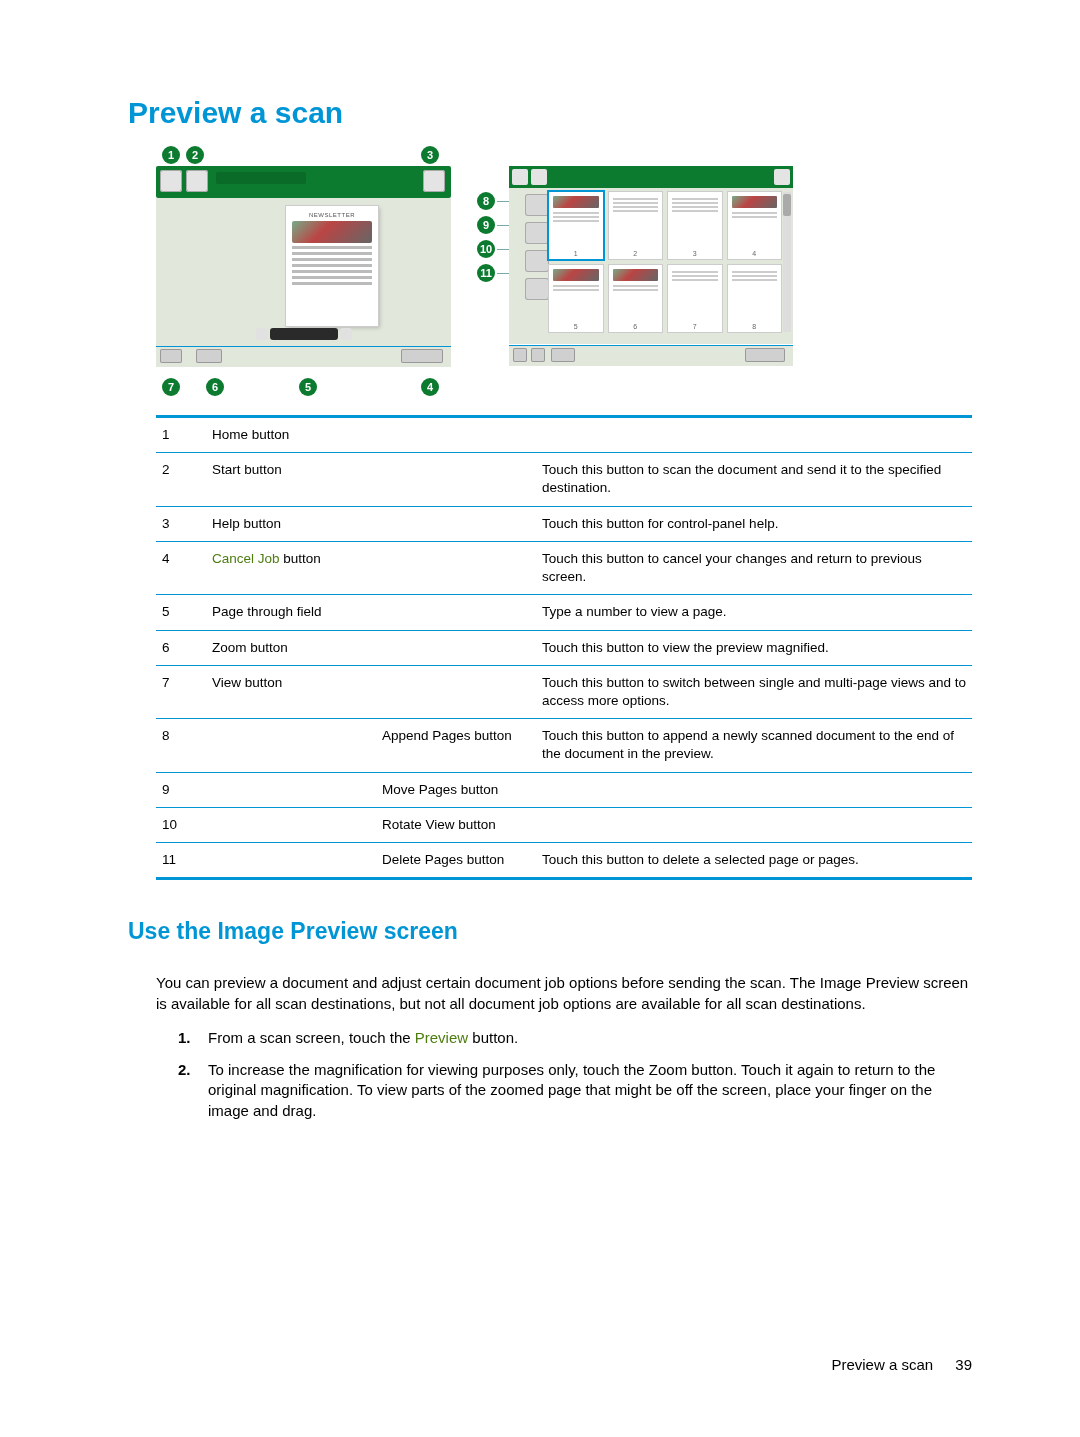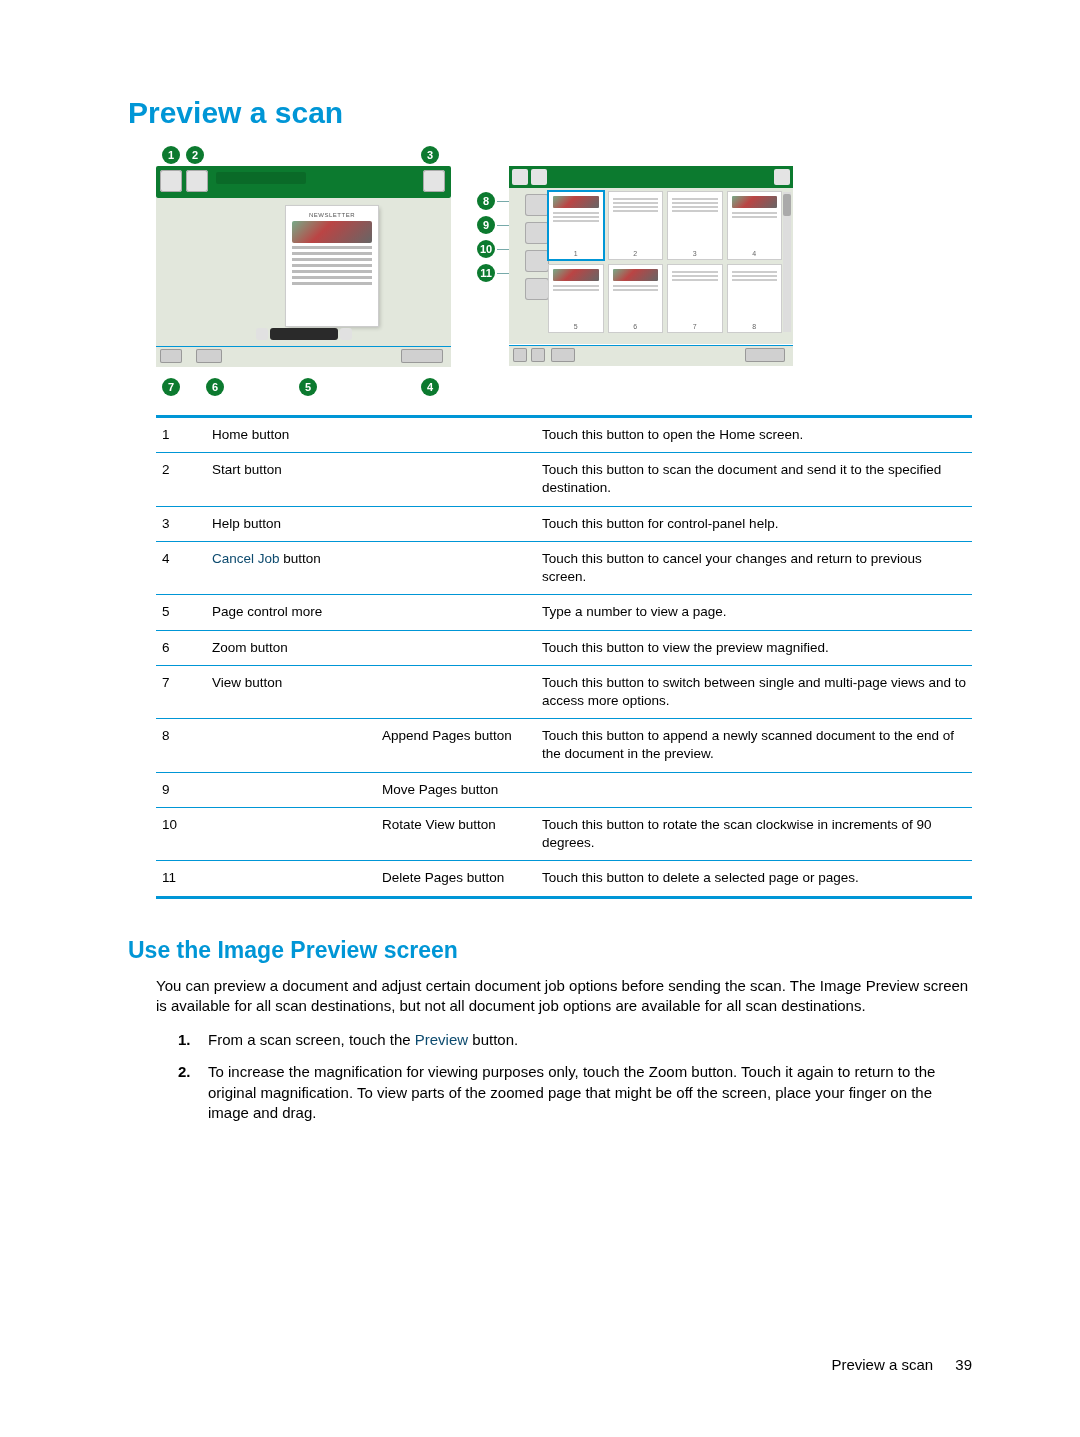--- a/index.html
+++ b/index.html
@@ -190,28 +190,28 @@
     font-size: 13.5px;
   }
   .tbl .row {
     display: grid;
     grid-template-columns: 50px 170px 160px 1fr;
     border-bottom: 1px solid #0096d6;
     padding: 8px 6px;
     line-height: 1.35;
   }
   .tbl .row:last-child { border-bottom: none; }
-  .uilabel { color: #0c4a6e; }
+  .uilabel { color: #4d7c0f; }
 
   
   h2.use-title {
     color: #0096d6;
     font-weight: bold;
     font-size: 23px;
-    margin: 38px 0 12px 0;
+    margin: 38px 0 28px 0;
   }
   .para {
     margin: 0 0 14px 28px;
     line-height: 1.35;
   }
   ol.steps {
     margin: 8px 0 0 50px;
     padding: 0;
     list-style: none;
     counter-reset: step;
@@ -371,21 +371,20 @@
         </div>
       </div>
     </div>
   </div>
 
   <div class="tbl" id="tbl">
       <div class="row">
         <div>1</div>
         <div>Home button</div>
         <div></div>
-        <div>Touch this button to open the Home screen.</div>
       </div>
       <div class="row">
         <div>2</div>
         <div>Start button</div>
         <div></div>
         <div>Touch this button to scan the document and send it to the specified destination.</div>
       </div>
       <div class="row">
         <div>3</div>
         <div>Help button</div>
@@ -393,21 +392,21 @@
         <div>Touch this button for control-panel help.</div>
       </div>
       <div class="row">
         <div>4</div>
         <div><span class="uilabel">Cancel Job</span> button</div>
         <div></div>
         <div>Touch this button to cancel your changes and return to previous screen.</div>
       </div>
       <div class="row">
         <div>5</div>
-        <div>Page control more</div>
+        <div>Page through field</div>
         <div></div>
         <div>Type a number to view a page.</div>
       </div>
       <div class="row">
         <div>6</div>
         <div>Zoom button</div>
         <div></div>
         <div>Touch this button to view the preview magnified.</div>
       </div>
       <div class="row">
@@ -424,21 +423,20 @@
       </div>
       <div class="row">
         <div>9</div>
         <div></div>
         <div>Move Pages button</div>
       </div>
       <div class="row">
         <div>10</div>
         <div></div>
         <div>Rotate View button</div>
-        <div>Touch this button to rotate the scan clockwise in increments of 90 degrees.</div>
       </div>
       <div class="row">
         <div>11</div>
         <div></div>
         <div>Delete Pages button</div>
         <div>Touch this button to delete a selected page or pages.</div>
       </div>
     </div>
 
   <h2 class="use-title">Use the Image Preview screen</h2>

